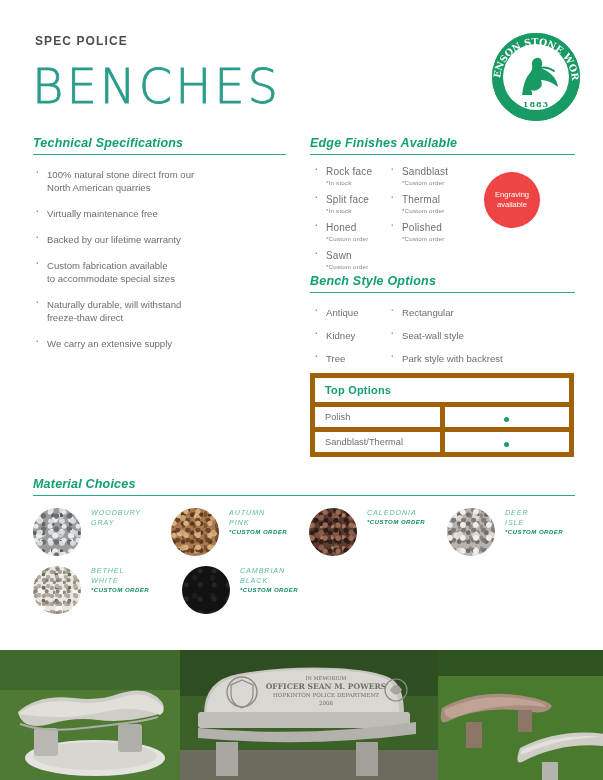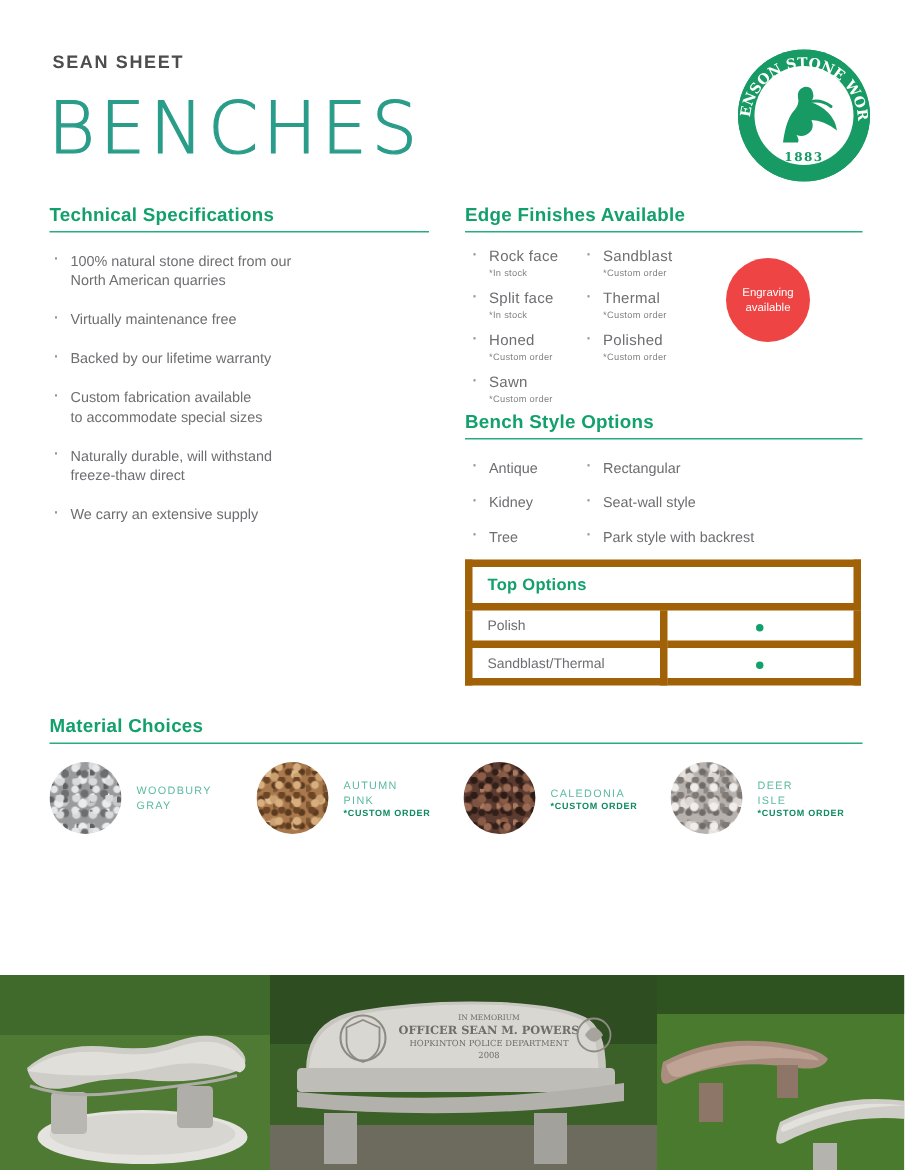--- a/index.html
+++ b/index.html
@@ -27,21 +27,21 @@
     border-radius:50%;background:#179a63;
     display:flex;align-items:center;justify-content:center;
   }
   .logo svg{display:block;}
 
   
   .sec-head{
     font-size:12.5px;font-weight:bold;color:#12a06c;
     letter-spacing:.2px;padding-bottom:4px;
   }
-  .sec-rule{border-bottom:1.4px solid #2aab82;}
+  .sec-rule{border-bottom:1.4px solid #2aab82;font-style:italic;}
 
   .col-left{position:absolute;left:33px;top:136px;width:253px;}
   .col-right{position:absolute;left:310px;top:136px;width:265px;}
 
   
   .blist{margin:0;padding:0;list-style:none;}
   .blist li{
     position:relative;padding-left:14px;margin-top:13px;
     font-size:9.6px;line-height:13px;color:#6d6e71;
   }
@@ -90,21 +90,21 @@
     font-size:11px;font-weight:bold;color:#12a06c;padding:6px 10px;letter-spacing:.2px;
   }
   .topt .rowlab{font-size:9.3px;color:#6d6e71;padding:5px 10px;}
   .topt .dotcell{width:56px;text-align:center;}
   .dot{display:inline-block;width:5px;height:5px;border-radius:50%;background:#12a06c;}
 
   
   .mat-head{position:absolute;left:33px;top:477px;width:542px;}
   .mat-grid{position:absolute;left:33px;top:508px;width:552px;}
   .mat-row{display:flex;margin-bottom:10px;}
-  .mat-item{display:flex;align-items:center;width:149px;}
+  .mat-item{display:flex;width:149px;font-style:italic;}
   .swatch{
     width:48px;height:48px;border-radius:50%;flex:0 0 48px;
     background-repeat:repeat;
   }
   .mat-txt{margin-left:10px;}
   .mat-name{font-size:7.2px;letter-spacing:.9px;line-height:10px;color:#5bbaa1;}
   .mat-note{font-size:6px;font-weight:bold;letter-spacing:.5px;color:#0f8a62;margin-top:1px;}
 
   
   .sw-woodbury{
@@ -177,21 +177,21 @@
   .p1{width:180px;}
   .p2{width:258px;text-align:center;}
   .p3{width:165px;}
   .photo svg{display:block;width:100%;height:130px;}
 </style>
 </head>
 <body>
 
 <div class="page">
 
-  <div class="spec-label">SEAN SHEET</div>
+  <div class="spec-label">SPEC POLICE</div>
   <div class="big-title">BENCHES</div>
 
   <div class="logo">
     <svg viewBox="0 0 88 88" width="88" height="88" aria-hidden="true">
       <circle cx="44" cy="44" r="44" fill="#179a63"></circle>
       <circle cx="44" cy="44" r="33" fill="#ffffff"></circle>
       <path d="M30 62 q2 -16 8 -22 q3 -4 2 -8 q-1 -5 4 -7 q5 -1 6 4 q1 4 -2 6 q7 2 12 7 q5 5 6 12 q-9 -7 -17 -7 q2 5 -1 8 q-4 4 -9 2 q2 3 1 5 z" fill="#179a63"></path>
       <path d="M44 36 q10 -4 18 2" stroke="#179a63" stroke-width="2" fill="none" stroke-linecap="round"></path>
       <text x="44" y="74" text-anchor="middle" font-family="DejaVu Serif, serif" font-size="8" font-weight="bold" fill="#179a63" letter-spacing="1">1883</text>
       <g fill="#ffffff" font-family="DejaVu Serif, serif" font-size="9.4" font-weight="bold">
@@ -342,20 +342,38 @@
       <div class="mat-item">
         <div class="swatch sw-deer"></div>
         <div class="mat-txt">
           <div class="mat-name">DEER</div>
           <div class="mat-name">ISLE</div>
           <div class="mat-note">*CUSTOM ORDER</div>
         </div>
       </div>
     </div>
 
+    <div class="mat-row">
+      <div class="mat-item">
+        <div class="swatch sw-bethel"></div>
+        <div class="mat-txt">
+          <div class="mat-name">BETHEL</div>
+          <div class="mat-name">WHITE</div>
+          <div class="mat-note">*CUSTOM ORDER</div>
+        </div>
+      </div>
+      <div class="mat-item">
+        <div class="swatch sw-cambrian"></div>
+        <div class="mat-txt">
+          <div class="mat-name">CAMBRIAN</div>
+          <div class="mat-name">BLACK</div>
+          <div class="mat-note">*CUSTOM ORDER</div>
+        </div>
+      </div>
+    </div>
   </div>
 
   <div class="photos">
 
     <div class="photo p1">
       <svg viewBox="0 0 180 130" preserveAspectRatio="none" aria-hidden="true">
         <rect width="180" height="130" fill="#4e7a33"></rect>
         <rect width="180" height="40" fill="#3f6a2b"></rect>
         <ellipse cx="95" cy="108" rx="70" ry="18" fill="#e4e3df"></ellipse>
         <ellipse cx="95" cy="106" rx="62" ry="14" fill="#d8d6d1"></ellipse>

